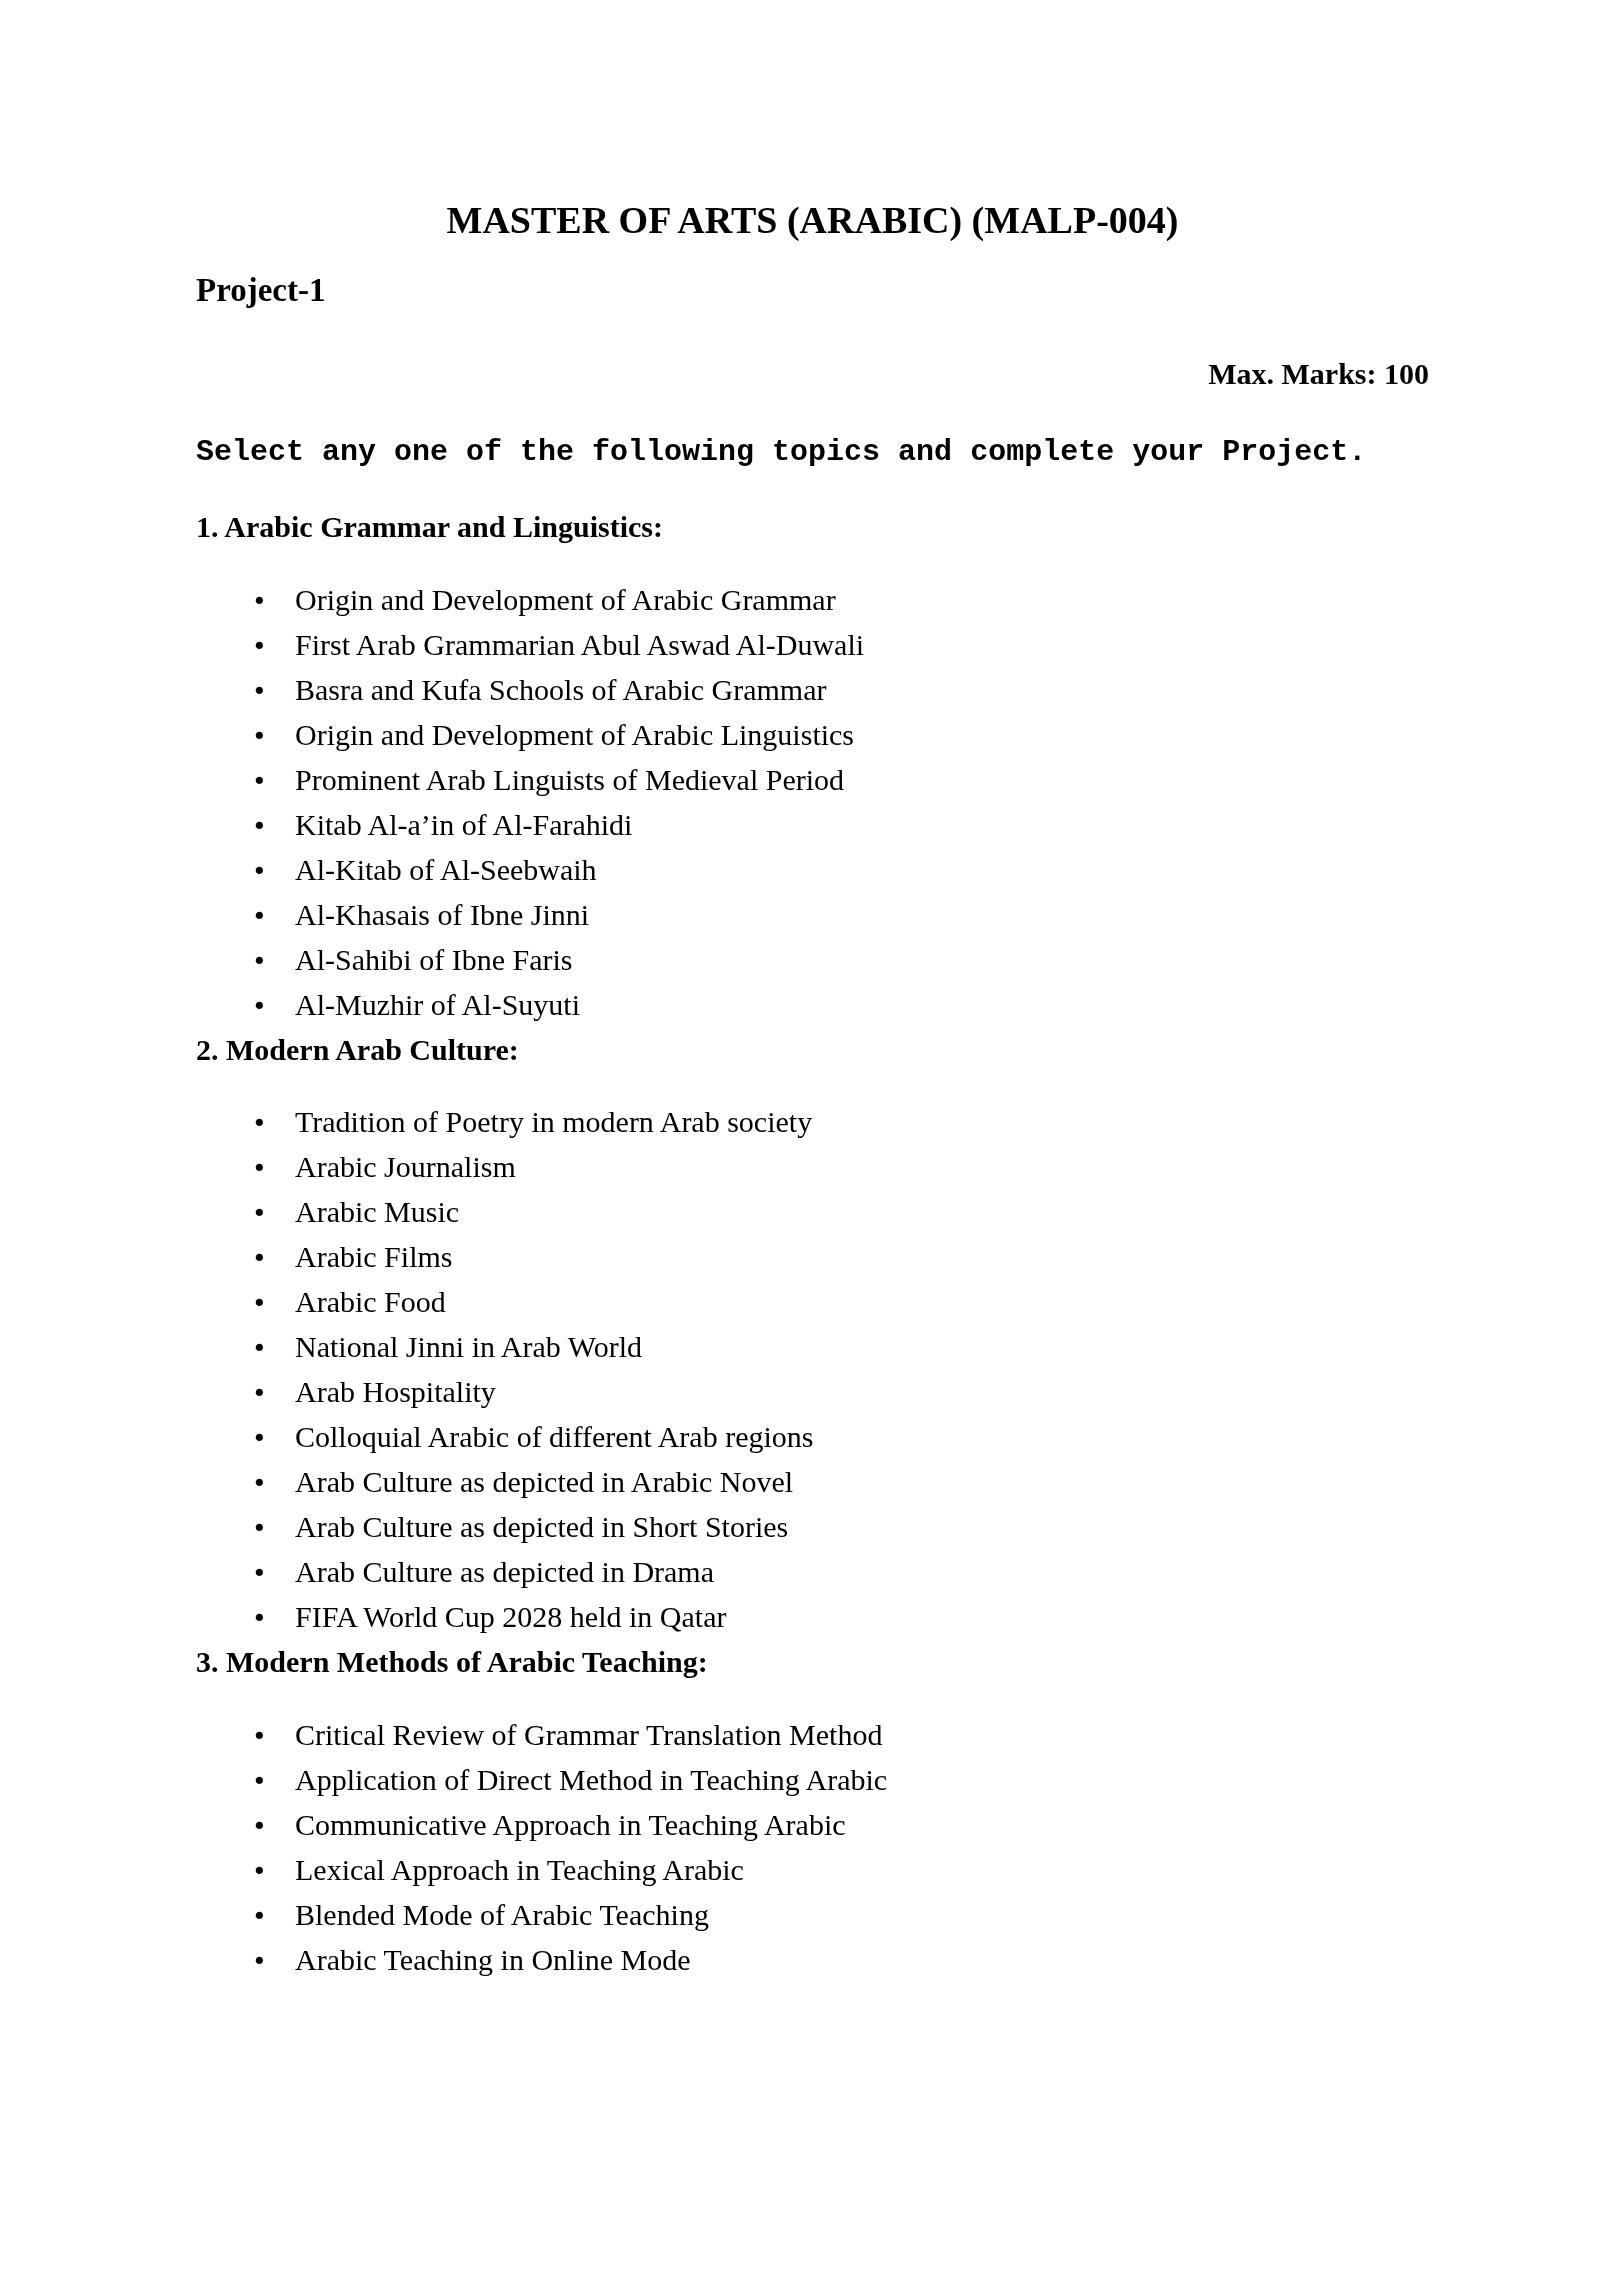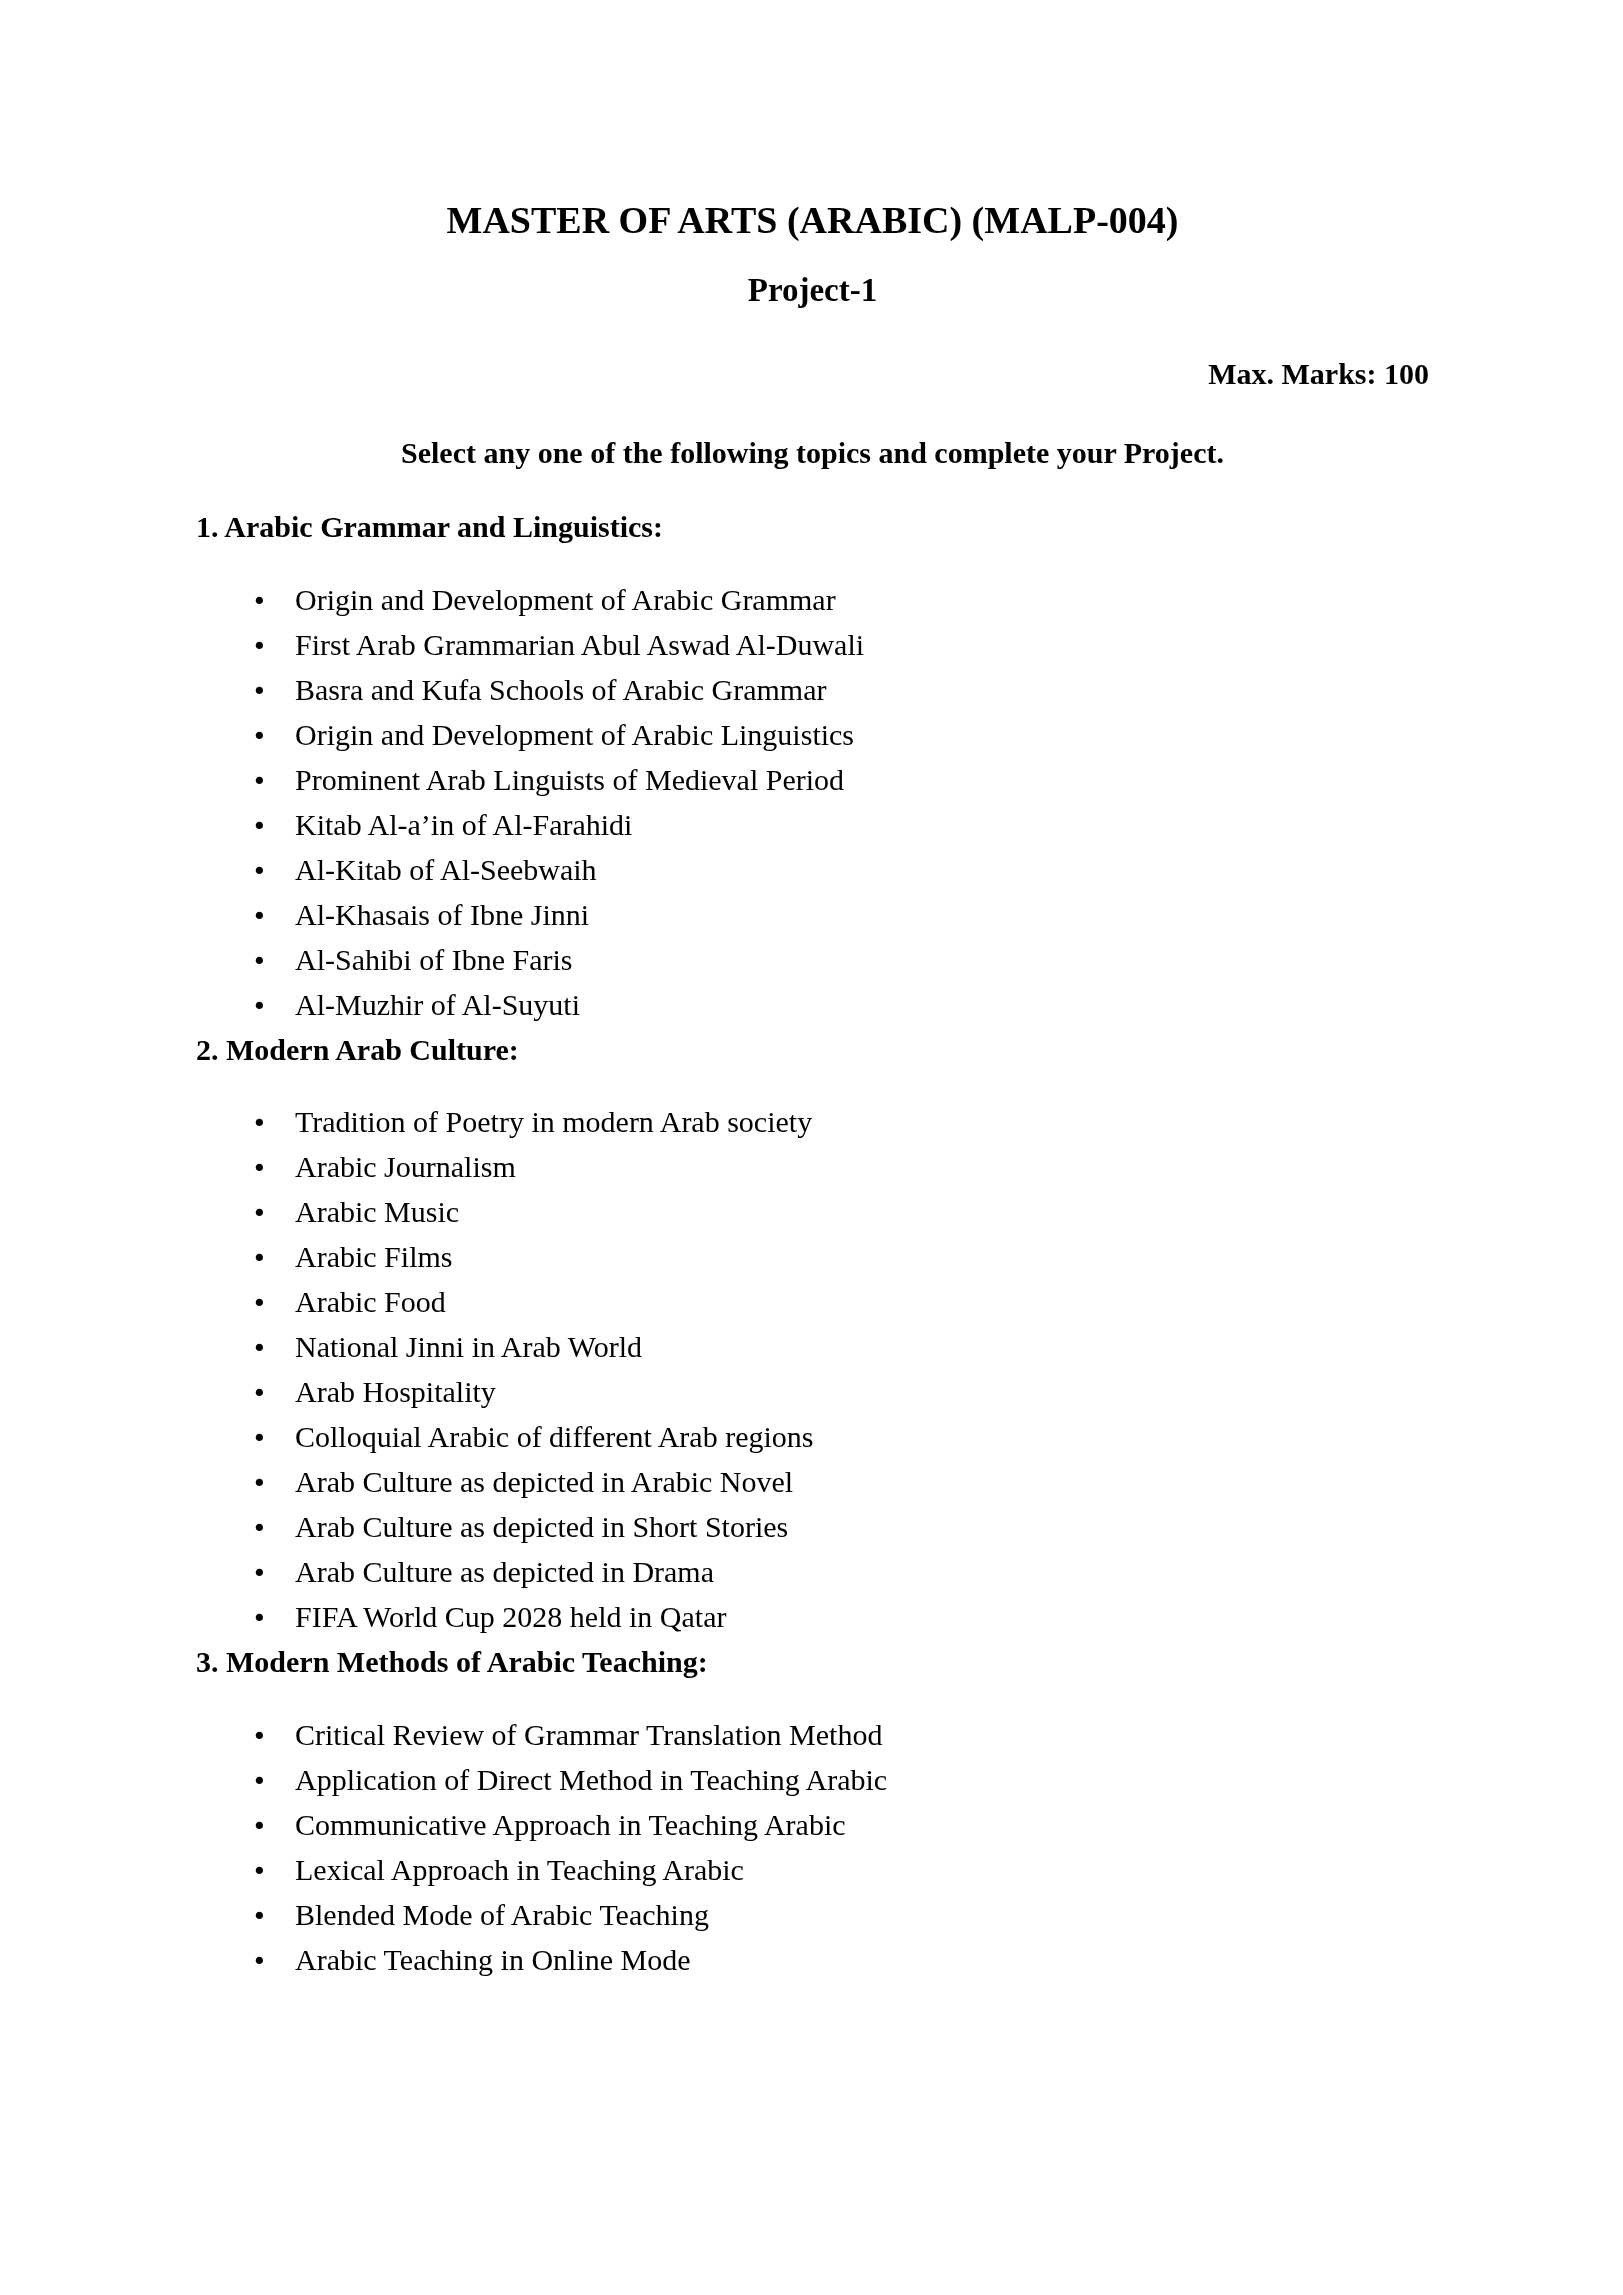--- a/index.html
+++ b/index.html
@@ -23,33 +23,34 @@
   .doc-title {
     font-size: 38px;
     font-weight: bold;
     text-align: center;
     margin: 0 0 24px 0;
     line-height: 1.3;
   }
   .doc-subtitle {
     font-size: 33px;
     font-weight: bold;
-    text-align: center;
+    text-align: left;
     margin: 0 0 39px 0;
     line-height: 1.3;
   }
   .right-line {
     font-weight: bold;
     text-align: right;
     margin: 0 0 34px 0;
   }
   .instruction {
     font-weight: bold;
-    text-align: center;
+    text-align: left;
     margin: 8px 0 29px 0;
+    font-family: Liberation Mono, monospace;
   }
   .section-heading {
     font-weight: bold;
     margin: 0;
   }
   ul.topic-list {
     list-style: none;
     margin: 27.5px 0 0 0;
     padding: 0;
   }

